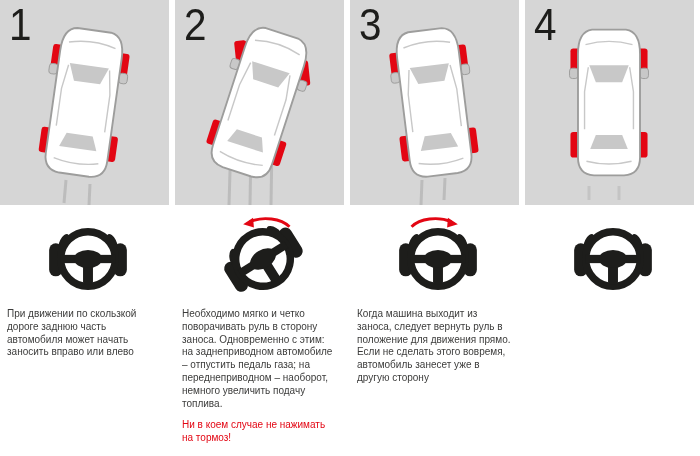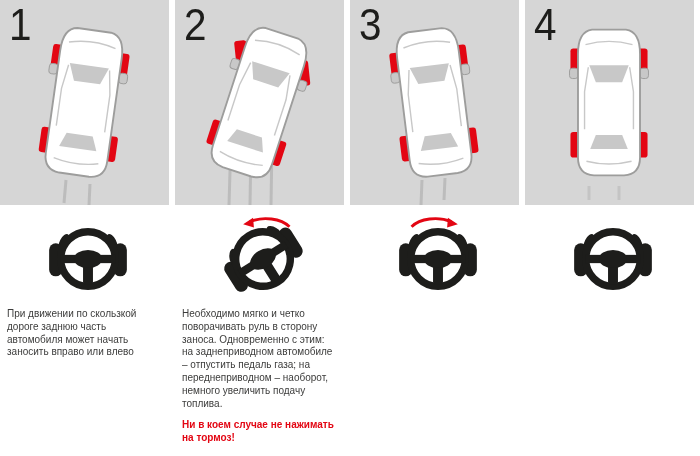--- a/index.html
+++ b/index.html
@@ -26,21 +26,21 @@
   .wheel-area {
     height:98px; display:flex; justify-content:center;
     align-items:flex-start; padding-top:11px; background:#ffffff;
   }
   .wheel-area svg { display:block; }
   .text {
     font-size:10px; line-height:1.28;
     padding:5px 13px 0 7px; color:#3c3c3b;
   }
   .warning {
-    font-size:10px; line-height:1.28; font-weight:bold;
+    font-size:10px; line-height:1.28; font-weight:normal;
     padding:9px 13px 0 7px; color:#e30613;
   }
 </style>
 </head>
 <body>
 
 <svg width="0" height="0" style="position:absolute" aria-hidden="true">
   <defs>
     <g id="car-shell">
       <rect x="8" y="47" width="9" height="11" rx="3" fill="#c8c8c8" stroke="#9d9d9c" stroke-width="1"></rect>
@@ -148,20 +148,21 @@
     </div>
     <div class="wheel-area">
       <svg viewBox="0 0 140 104" width="116" height="86">
         <g>
           <path d="M38,13 C48,3 70,0 86,7" stroke="#e30613" stroke-width="3.5" fill="none"></path>
           <polygon points="94,10 82,2 81,14" fill="#e30613"></polygon>
         </g>
         <use href="#wheel-hands"></use>
       </svg>
     </div>
+    <div class="text">Когда машина выходит из заноса, следует вернуть руль в положение для движения прямо. Если не сделать этого вовремя, автомобиль занесет уже в другую сторону</div>
   </div>
 
   <div class="panel">
     <div class="road">
       <div class="panel-number">4</div>
       <svg class="scene" viewBox="0 0 169 205" width="169" height="205">
         <g>
           <line x1="64" y1="186" x2="64" y2="200" stroke="#c4c4c4" stroke-width="3"></line>
           <line x1="94" y1="186" x2="94" y2="200" stroke="#c4c4c4" stroke-width="3"></line>
         </g>

